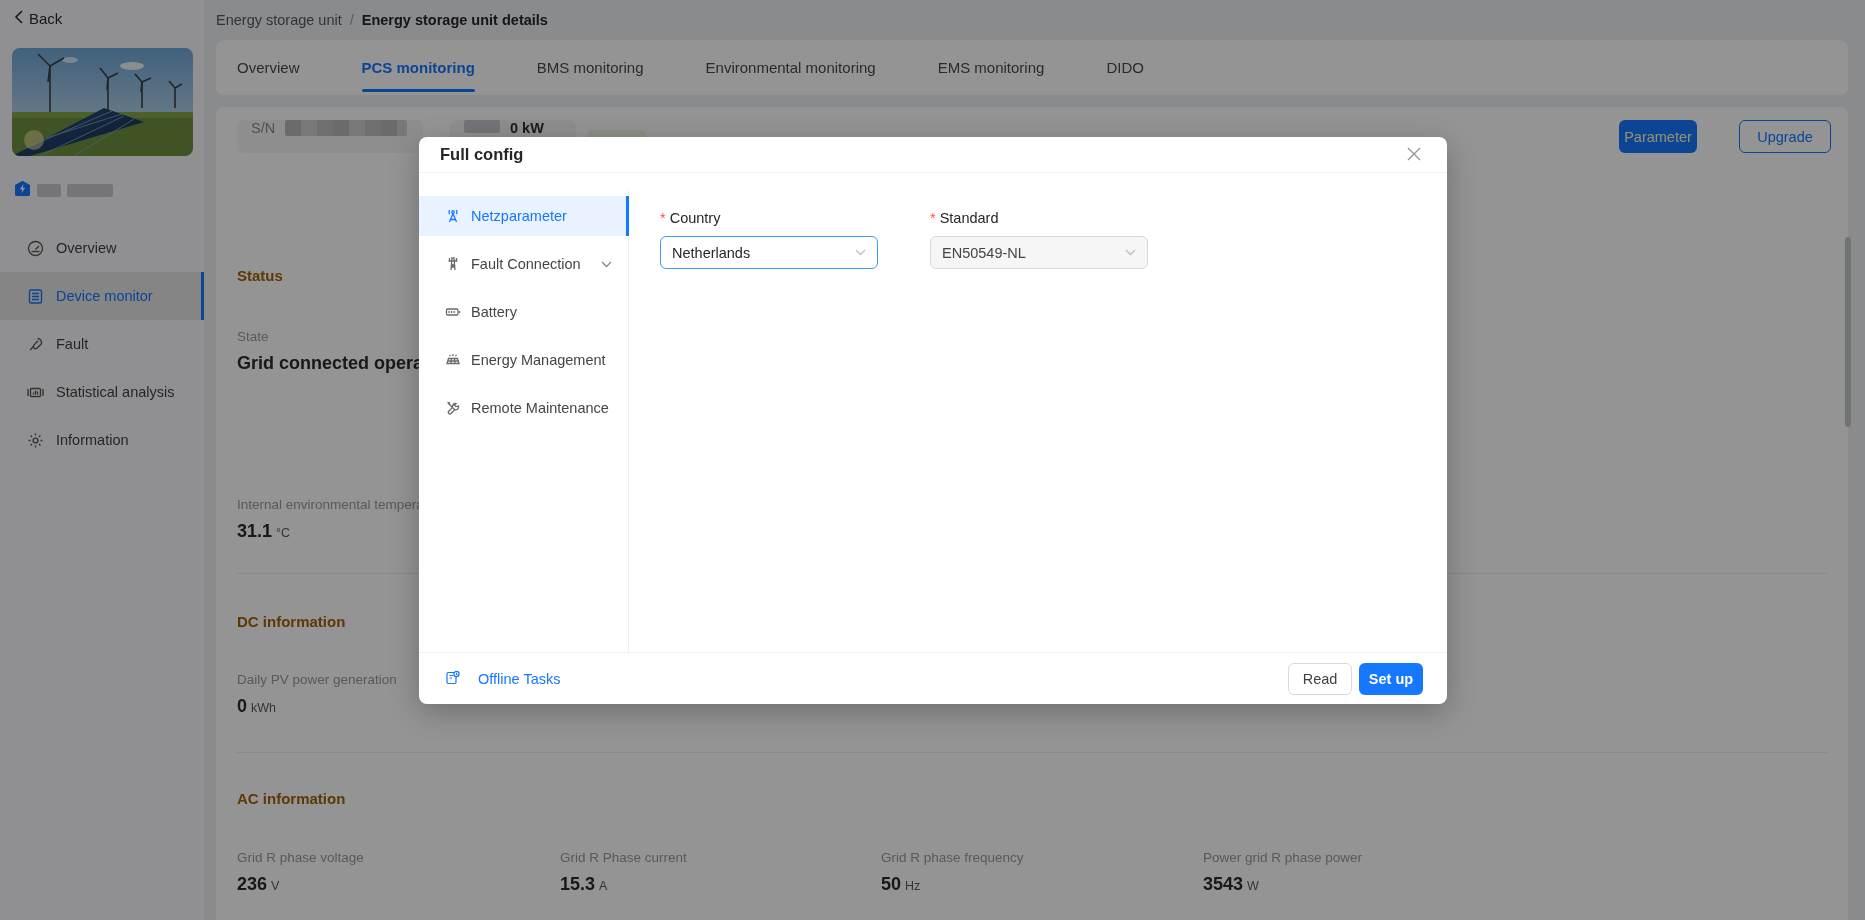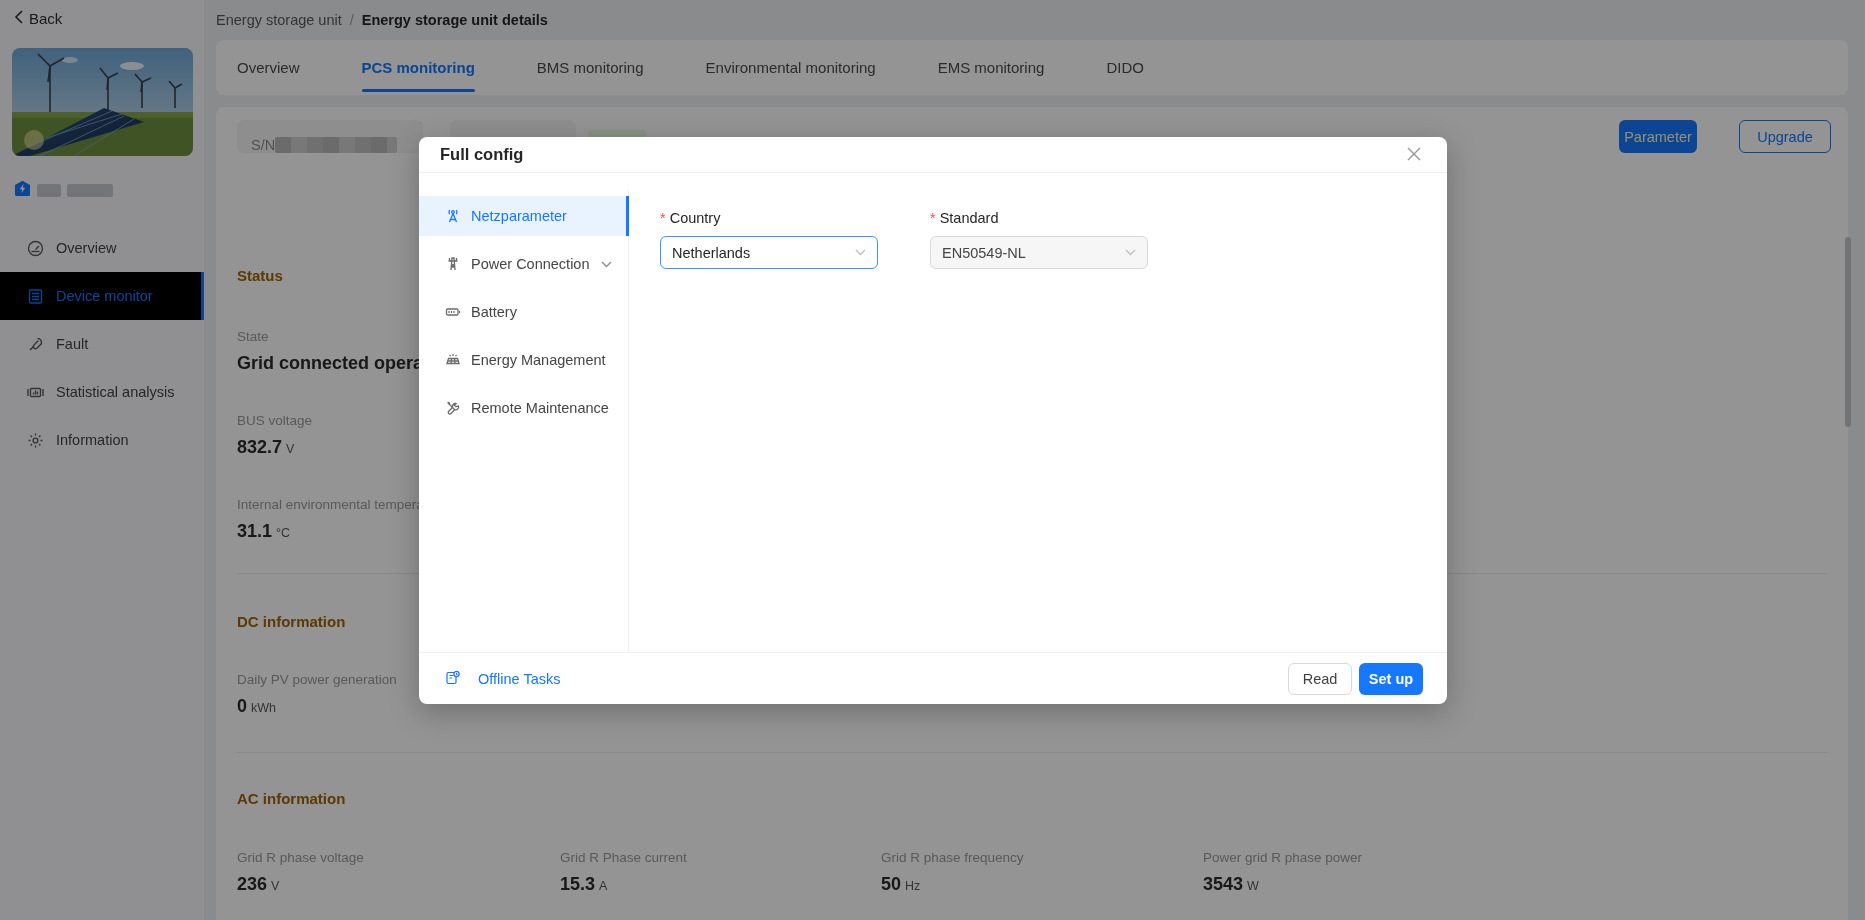--- a/index.html
+++ b/index.html
@@ -11,42 +11,42 @@
   .sidebar{position:absolute;left:0;top:0;width:204px;height:100%;background:#f8f9fb;}
   .back-row{position:absolute;left:14px;top:10px;display:flex;align-items:center;gap:6px;
     font-size:15px;color:#2b2b2b;cursor:pointer;}
   .photo{position:absolute;left:12px;top:48px;width:181px;height:108px;border-radius:8px;overflow:hidden;}
   .device-name{position:absolute;left:14px;top:180px;display:flex;align-items:center;gap:6px;}
   .redact{background:#c7cad0;border-radius:2px;filter:blur(.5px);}
   .menu{position:absolute;left:0;top:224px;width:100%;}
   .menu-item{position:relative;height:48px;display:flex;align-items:center;gap:12px;
     padding-left:27px;font-size:14.5px;color:#424242;cursor:pointer;}
   .menu-item .mi{display:flex;color:#5a5a5a;}
-  .menu-item.active{background:#000000;color:#1677ff;align-items:center;}
+  .menu-item.active{background:#e5e5e5;color:#1677ff;align-items:center;}
   .menu-item.active .mi{color:#1677ff;}
   .menu-item.active::after{content:"";position:absolute;right:0;top:0;width:3px;height:100%;background:#1677ff;}
 
   
   .breadcrumb{position:absolute;left:216px;top:12px;font-size:14.5px;display:flex;gap:8px;align-items:center;}
   .bc-1{color:#595959;cursor:pointer;}
   .bc-sep{color:#9b9b9b;}
   .bc-2{color:#262626;font-weight:bold;}
 
   .tabs-card{position:absolute;left:216px;top:40px;width:1632px;height:55px;background:#fff;
     border-radius:8px;display:flex;align-items:center;gap:62px;padding-left:21px;}
   .tab{position:relative;height:100%;display:flex;align-items:center;font-size:15px;color:#4b4b4b;cursor:pointer;}
   .tab.active{color:#1677ff;font-weight:bold;}
   .tab.active::after{content:"";position:absolute;left:0;right:0;bottom:3px;height:3px;
     border-radius:2px;background:#1677ff;}
 
   
   .content-card{position:absolute;left:216px;top:107px;width:1632px;height:813px;
     background:#fff;border-radius:8px 8px 0 0;}
   .pill{position:absolute;height:33px;background:#f5f5f6;border-radius:6px;
-    display:flex;align-items:flex-end;padding:0 14px;font-size:14.5px;color:#8c8c8c;}
+    display:flex;align-items:flex-start;padding:0 14px;gap:10px;font-size:14.5px;color:#8c8c8c;}
   .pill .val{color:#303030;font-weight:bold;}
   .badge-online{position:absolute;left:372px;top:23px;height:22px;padding:0 10px;border-radius:4px;
     background:#edf8e3;color:#5cb933;font-size:13px;display:flex;align-items:center;}
   .btn{display:flex;align-items:center;justify-content:center;font-size:14.5px;border-radius:6px;cursor:pointer;}
   .btn-parameter{position:absolute;left:1403px;top:13px;width:78px;height:33px;background:#1677ff;color:#fef9c3;}
   .btn-upgrade{position:absolute;left:1523px;top:13px;width:92px;height:33px;background:#fff;
     color:#1677ff;border:1px solid #1677ff;}
 
   .section-title{position:absolute;left:21px;font-size:15px;font-weight:bold;color:#a16207;}
   .stat{position:absolute;width:300px;}
@@ -254,24 +254,20 @@
     <div class="badge-online">Online</div>
 
     <div class="btn btn-parameter">Parameter</div>
     <div class="btn btn-upgrade">Upgrade</div>
 
     <div class="section-title" style="top:160px;">Status</div>
     <div class="stat" style="left:21px;top:222px;">
       <div class="stat-label">State</div>
       <div class="stat-value"><span>Grid connected operation</span><span class="stat-unit"></span></div>
     </div>
-    <div class="stat" style="left:21px;top:306px;">
-      <div class="stat-label">BUS voltage</div>
-      <div class="stat-value"><span>832.7</span><span class="stat-unit">V</span></div>
-    </div>
     <div class="stat" style="left:21px;top:390px;">
       <div class="stat-label">Internal environmental temperature</div>
       <div class="stat-value"><span>31.1</span><span class="stat-unit">°C</span></div>
     </div>
 
     <div class="hr" style="top:466px;"></div>
 
     <div class="section-title" style="top:506px;">DC information</div>
     <div class="stat" style="left:21px;top:565px;">
       <div class="stat-label">Daily PV power generation</div>
@@ -328,21 +324,21 @@
             </svg>
           </span>
           <span>Netzparameter</span>
         </div>
         <div class="mnav-item">
           <span class="mi">
             <svg width="16" height="16" viewBox="0 0 16 16" fill="none" stroke="currentColor" stroke-width="1.3">
               <path d="M6 14 L7 2 h2 L10 14 M3.5 5 h9 M4.5 2 v3 M11.5 2 v3 M6.4 8 L9.8 11 M9.6 8 L6.2 11 M5.8 11 h4.4"></path>
             </svg>
           </span>
-          <span>Power Connection</span>
+          <span>Fault Connection</span>
           <span class="mnav-chevron">
             <svg width="11" height="7" viewBox="0 0 11 7">
                 <path d="M1 1 L5.5 5.5 L10 1" fill="none" stroke="currentColor" stroke-width="1.4"></path>
               </svg>
           </span>
         </div>
         <div class="mnav-item">
           <span class="mi">
             <svg width="16" height="16" viewBox="0 0 16 16" fill="none" stroke="currentColor" stroke-width="1.3">
               <rect x="1.5" y="5" width="11.5" height="6" rx="1.2"></rect>

